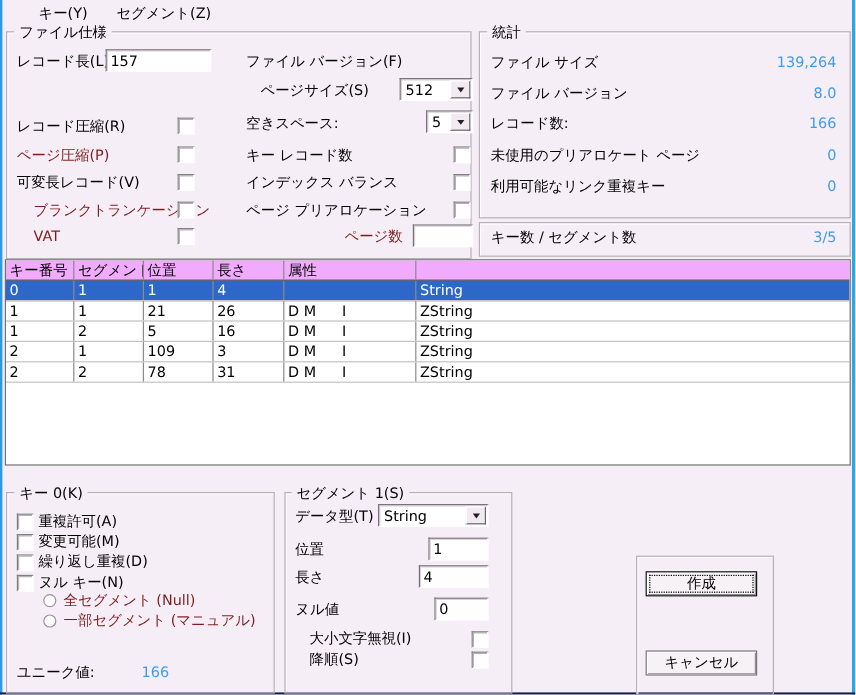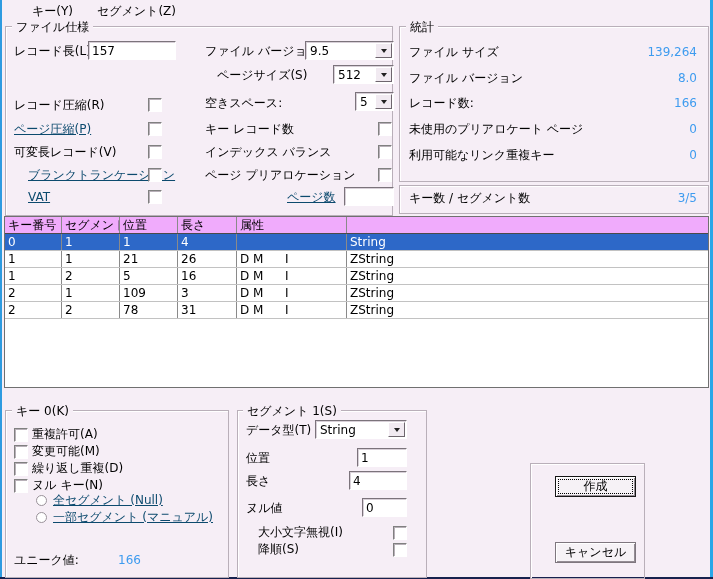--- a/index.html
+++ b/index.html
@@ -6,42 +6,42 @@
   body{font-family:"DejaVu Sans","Liberation Sans",sans-serif;font-size:12px;color:#000;}
   .win{position:relative;width:713px;height:579px;background:#F6EEF6;overflow:hidden;}
   .edge-left{position:absolute;left:0;top:0;width:2px;height:579px;background:#2E9BE0;}
   .edge-right{position:absolute;right:0;top:0;width:3px;height:579px;background:#29A7E8;}
   .edge-bottom{position:absolute;left:0;bottom:0;width:713px;height:2px;background:#17214E;}
   .menubar{position:absolute;left:2px;top:0;width:576px;height:23px;display:flex;align-items:center;gap:20px;padding-left:28px;box-sizing:border-box;}
   .menu-item{white-space:nowrap;padding:1px 2px;cursor:default;}
   .groupbox{position:absolute;border:1px solid #B9AFB9;box-shadow:inset 1px 1px 0 #FFFFFF;}
   .gb-title{position:absolute;background:#F6EEF6;padding:0 4px;white-space:nowrap;z-index:3;}
   .lbl{position:absolute;white-space:nowrap;line-height:14px;}
-  .dis{color:#0c4a6e;text-decoration:underline;}
+  .dis{color:#7f1d1d;}
   .bluev{position:absolute;color:#3E9BEF;white-space:nowrap;line-height:14px;}
   .tb{position:absolute;background:#fff;border:1px solid;border-color:#7B737B #FFFFFF #FFFFFF #7B737B;box-shadow:inset 1px 1px 0 #D8D0D8;padding:0 3px;font:inherit;box-sizing:border-box;}
   input.tb{outline:none;}
   .combo{position:absolute;background:#fff;border:1px solid;border-color:#7B737B #FFFFFF #FFFFFF #7B737B;box-shadow:inset 1px 1px 0 #D8D0D8;box-sizing:border-box;cursor:default;}
   .combo .cv{position:absolute;left:4px;top:50%;transform:translateY(-50%);white-space:nowrap;}
   .combo .cbtn{position:absolute;top:1px;right:1px;bottom:1px;width:15px;background:#F1EAF1;border:1px solid;border-color:#FFFFFF #6E666E #6E666E #FFFFFF;display:flex;align-items:center;justify-content:center;}
   .arrow{width:0;height:0;border-left:3px solid transparent;border-right:3px solid transparent;border-top:4px solid #202020;}
   .cb{position:absolute;width:12px;height:12px;background:#fff;border:1px solid;border-color:#808080 #FFFFFF #FFFFFF #808080;box-shadow:inset 1px 1px 0 #B8B0B8;box-sizing:content-box;cursor:default;}
   .radio{position:absolute;width:11px;height:11px;border-radius:50%;background:#fff;border:1px solid #9A929A;box-sizing:border-box;cursor:default;}
   .table{position:absolute;left:4px;top:216px;width:705px;height:172px;background:#fff;border:1px solid #707070;box-sizing:border-box;overflow:hidden;}
   .trow{display:flex;height:17px;box-sizing:border-box;}
   .thead{border-bottom:1px solid #4A4A4A;background:#f0abfc;}
   .trow.body{border-bottom:1px solid #C2C2C2;}
   .trow.selected{background:#2D68C8;color:#fff;}
   .tcell{box-sizing:border-box;border-right:1px solid #8A8A8A;padding:1px 3px;white-space:nowrap;overflow:hidden;line-height:14px;}
   .c0{width:57px;}.c1{width:58px;}.c2{width:58px;}.c3{width:59px;}
   .c4{width:110px;position:relative;}
   .c5{flex:1;border-right:none;}
   .attr-i{position:absolute;left:48px;top:1px;}
   .panel{position:absolute;border:1px solid #B9AFB9;box-shadow:inset 1px 1px 0 #FFFFFF;}
-  .btn{position:absolute;width:81px;height:21px;background:#F6F2F6;border:1px solid #7E767E;box-shadow:inset 1px 1px 0 #FFFFFF,inset -1px -1px 0 #948C94;display:flex;align-items:center;justify-content:center;box-sizing:border-box;cursor:default;white-space:nowrap;margin-left:17px;}
+  .btn{position:absolute;width:93px;height:21px;background:#F6F2F6;border:1px solid #7E767E;box-shadow:inset 1px 1px 0 #FFFFFF,inset -1px -1px 0 #948C94;display:flex;align-items:center;justify-content:center;box-sizing:border-box;cursor:default;white-space:nowrap;}
   .btn.default{border:1px solid #151515;outline:1px dotted #000;outline-offset:-4px;}
 </style>
 </head>
 <body>
 
 <div class="win">
   <div class="edge-left"></div>
   <div class="edge-right"></div>
   <div class="edge-bottom"></div>
 
@@ -50,26 +50,20 @@
     <div class="menu-item">セグメント(Z)</div>
   </div>
 
   <div class="groupbox" style="left:5px;top:26px;width:386px;height:188px;"></div>
   <div class="gb-title" style="left:12px;top:19px;">ファイル仕様</div>
 
   <div class="lbl" style="left:14px;top:44px;">レコード長(L)</div>
   <input class="tb" style="left: 88px; top: 41px; width: 88px; height: 19px;" value="157">
 
   <div class="lbl" style="left:205px;top:44px;">ファイル バージョン(F)</div>
-  <div class="combo" style="left:305px;top:41px;width:89px;height:19px;">
-    <span class="cv">9.5</span>
-    <span class="cbtn">
-        <span class="arrow"></span>
-      </span>
-  </div>
 
   <div class="lbl" style="left:205px;top:68px;margin-left:12px;">ページサイズ(S)</div>
   <div class="combo" style="left:333px;top:65px;width:61px;height:19px;">
     <span class="cv">512</span>
     <span class="cbtn">
         <span class="arrow"></span>
       </span>
   </div>
 
   <div class="lbl" style="left:14px;top:98px;">レコード圧縮(R)</div>

